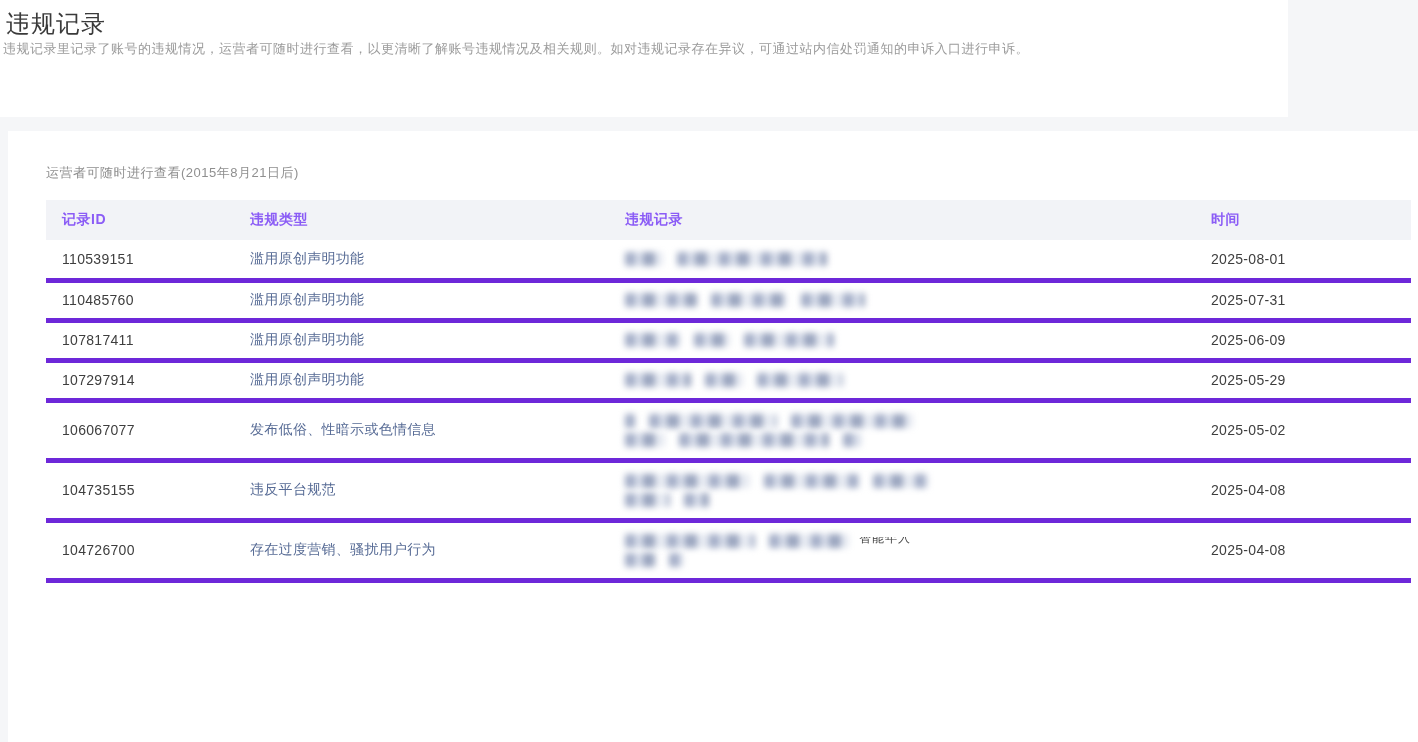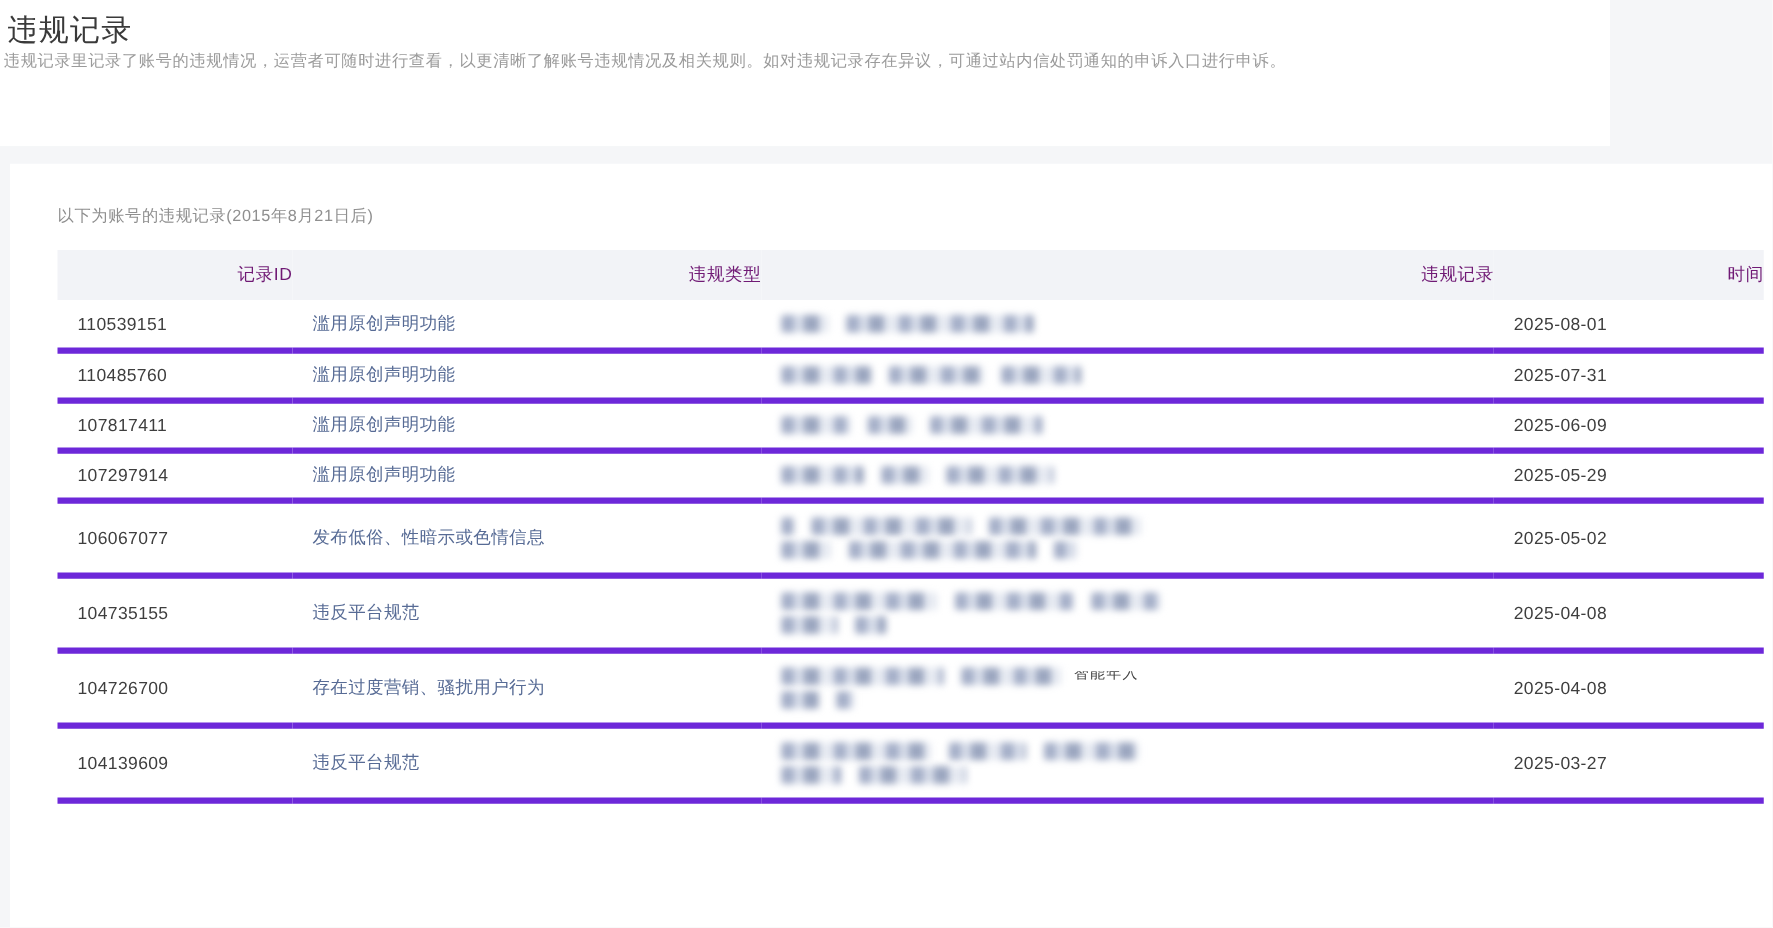--- a/index.html
+++ b/index.html
@@ -14,22 +14,22 @@
 
   
   .band { position:absolute; left:0; top:117px; width:1418px; height:14px; background:#f5f6f8; }
 
   
   .card { position:absolute; left:8px; top:131px; width:1410px; height:611px; background:#ffffff; padding:33px 7px 0 38px; }
   .card-note { font-size:13px; color:#8f8f8f; margin-bottom:18px; letter-spacing:.5px; }
 
   table.records { width:1365px; border-collapse:collapse; table-layout:fixed; }
   table.records thead th {
-    background:#f2f3f7; height:40px; text-align:right; vertical-align:middle;
-    font-size:14px; font-weight:400; color:#701a75; padding-left:16px; letter-spacing:.5px;
+    background:#f2f3f7; height:40px; text-align:left; vertical-align:middle;
+    font-size:14px; font-weight:700; color:#8b5cf6; padding-left:16px; letter-spacing:.5px;
   }
   table.records tbody td {
     height:40px; vertical-align:middle; font-size:14px; color:#3e3e3e;
     padding-left:16px; border-bottom:5px solid #6d28d9; letter-spacing:.3px;
   }
   table.records tbody tr.tall td { height:60px; }
   td.cell-type a { color:#576b95; text-decoration:none; cursor:pointer; }
 
   
   .blur-line { height:19px; display:flex; align-items:center; white-space:nowrap; }
@@ -53,21 +53,21 @@
 <div class="screen">
 
   <header class="page-header">
     <h1 class="page-title">违规记录</h1>
     <p class="page-desc">违规记录里记录了账号的违规情况，运营者可随时进行查看，以更清晰了解账号违规情况及相关规则。如对违规记录存在异议，可通过站内信处罚通知的申诉入口进行申诉。</p>
   </header>
 
   <div class="band"></div>
 
   <section class="card">
-    <p class="card-note">以下为账号的违规记录(2015年8月21日后)</p>
+    <p class="card-note">运营者可随时进行查看(2015年8月21日后)</p>
 
     <table class="records">
       <colgroup>
         <col style="width:188px">
           <col style="width:375px">
           <col style="width:586px">
           <col style="width:216px">
       </colgroup>
       <thead>
         <tr>
@@ -167,33 +167,17 @@
                 <span class="blur-seg" style="width: 80px;"></span>
                 <span class="partial">智能年入</span>
               </div>
               <div class="blur-line">
                 <span class="blur-seg" style="width: 30px;"></span>
                 <span class="blur-seg" style="width: 14px;"></span>
               </div>
             </td>
     <td class="cell-date"><span>2025-04-08</span></td>
   </tr>
-          <tr class="tall">
-    <td class="cell-id"><span>104139609</span></td>
-    <td class="cell-type"><a href="#">违反平台规范</a></td>
-    <td class="cell-content">
-              <div class="blur-line">
-                <span class="blur-seg" style="width: 120px;"></span>
-                <span class="blur-seg" style="width: 62px;"></span>
-                <span class="blur-seg" style="width: 76px;"></span>
-              </div>
-              <div class="blur-line">
-                <span class="blur-seg" style="width: 48px;"></span>
-                <span class="blur-seg" style="width: 86px;"></span>
-              </div>
-            </td>
-    <td class="cell-date"><span>2025-03-27</span></td>
-  </tr>
         </tbody>
     </table>
   </section>
 
 </div>
 
 </body></html>

